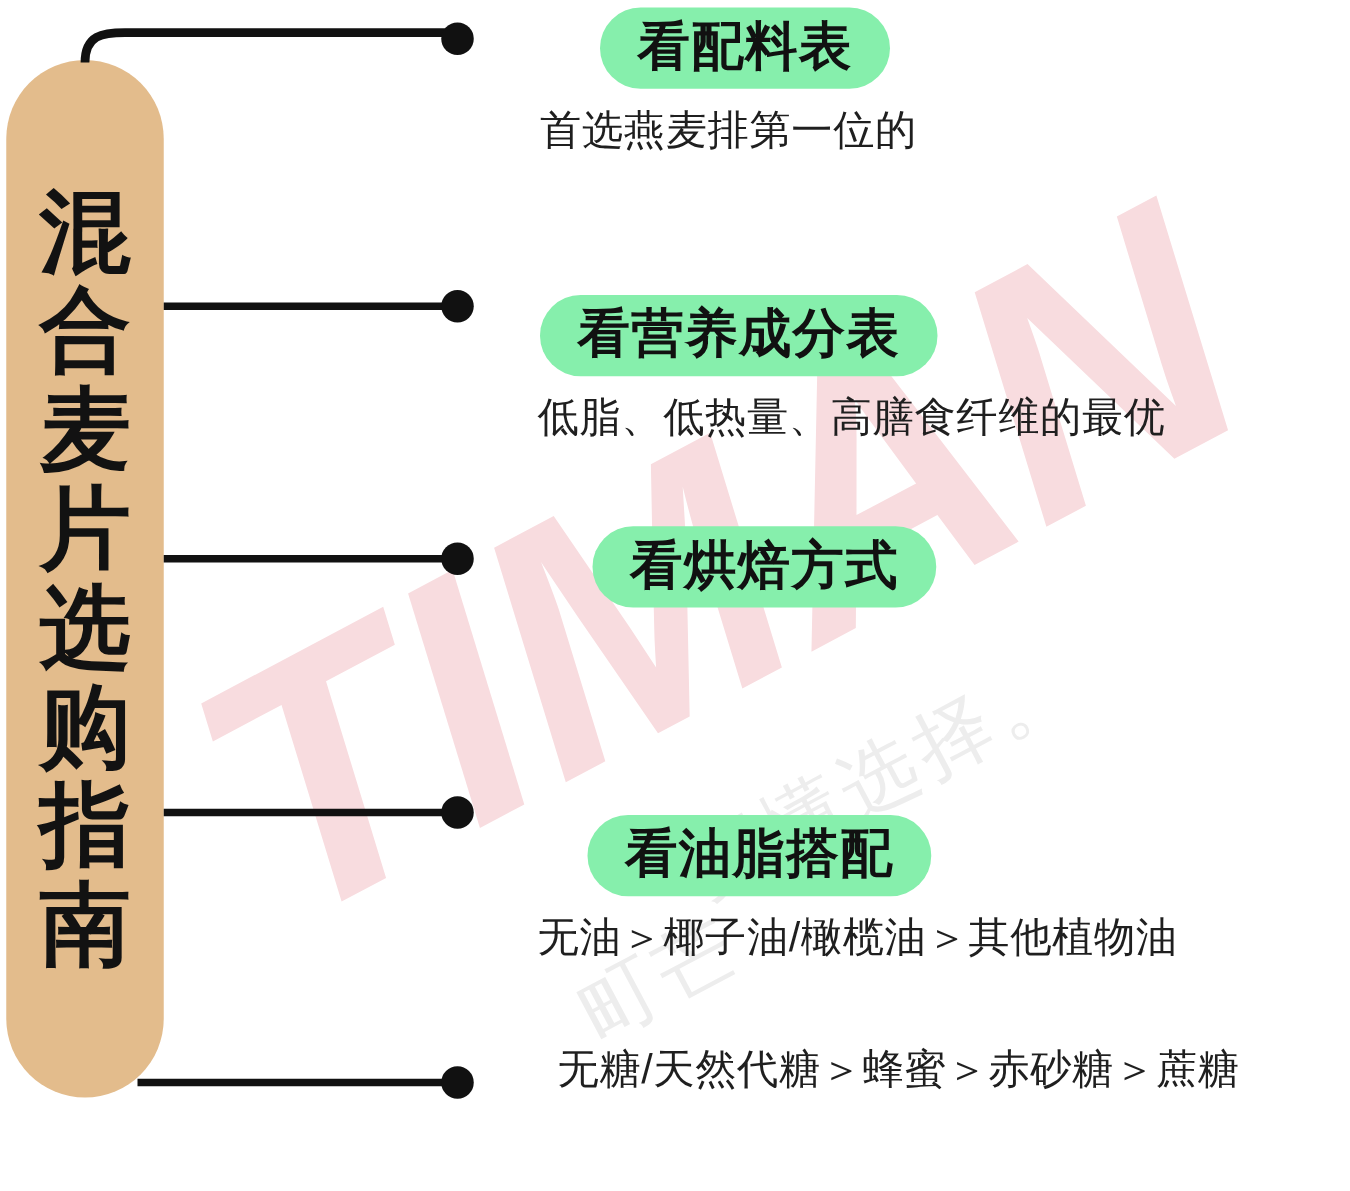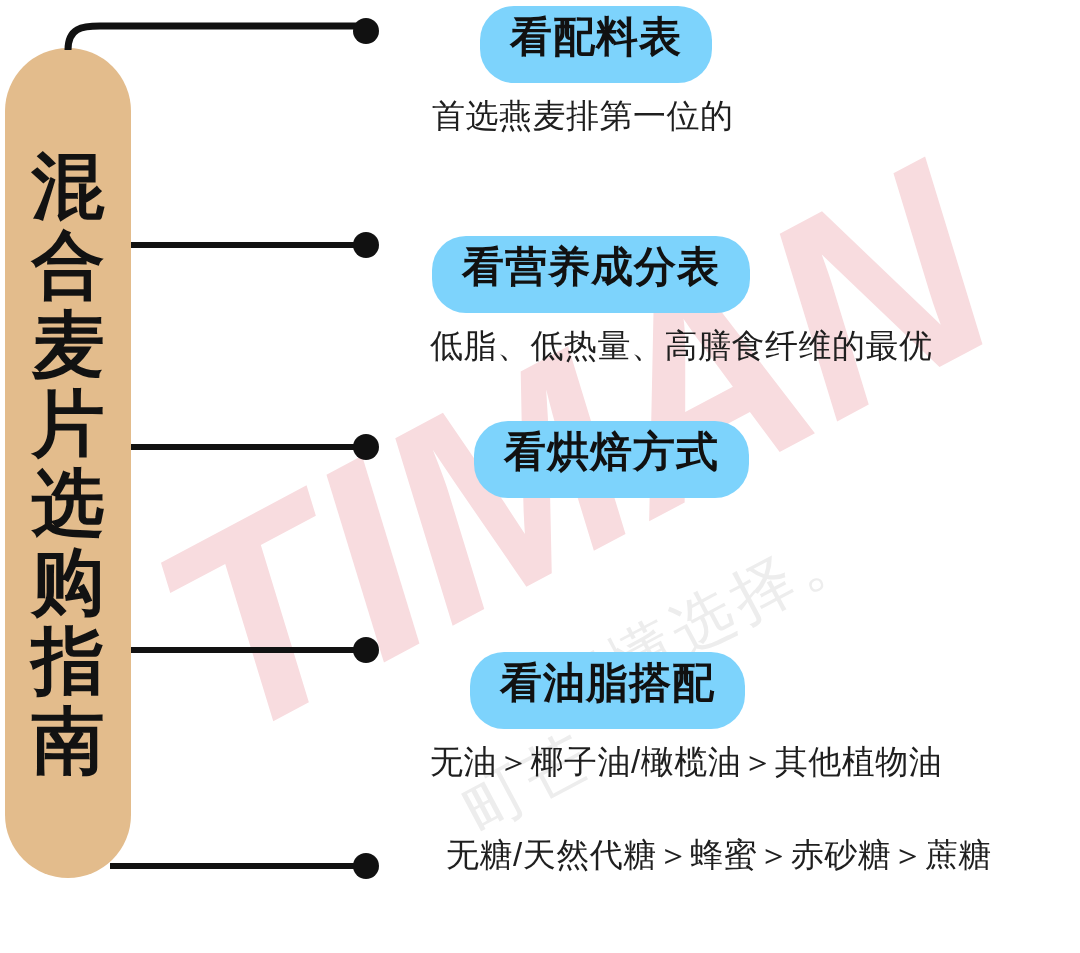--- a/index.html
+++ b/index.html
@@ -72,23 +72,23 @@
   }
 
   
   .item {
     position: absolute;
     left: 428px;
     z-index: 4;
   }
   .pill {
     display: inline-block;
-    background: #7dd3fc;
+    background: #86efac;
     border-radius: 34px;
-    padding: 6px 30px 21px 30px;
+    padding: 6px 30px 9px 30px;
     font-size: 42px;
     font-weight: bold;
     color: #111111;
     letter-spacing: 1px;
     line-height: 1.18;
     white-space: nowrap;
   }
   .pill.shift1 { margin-left: 52px; }
   .pill.shift2 { margin-left: 4px; }
   .pill.shift3 { margin-left: 46px; }

